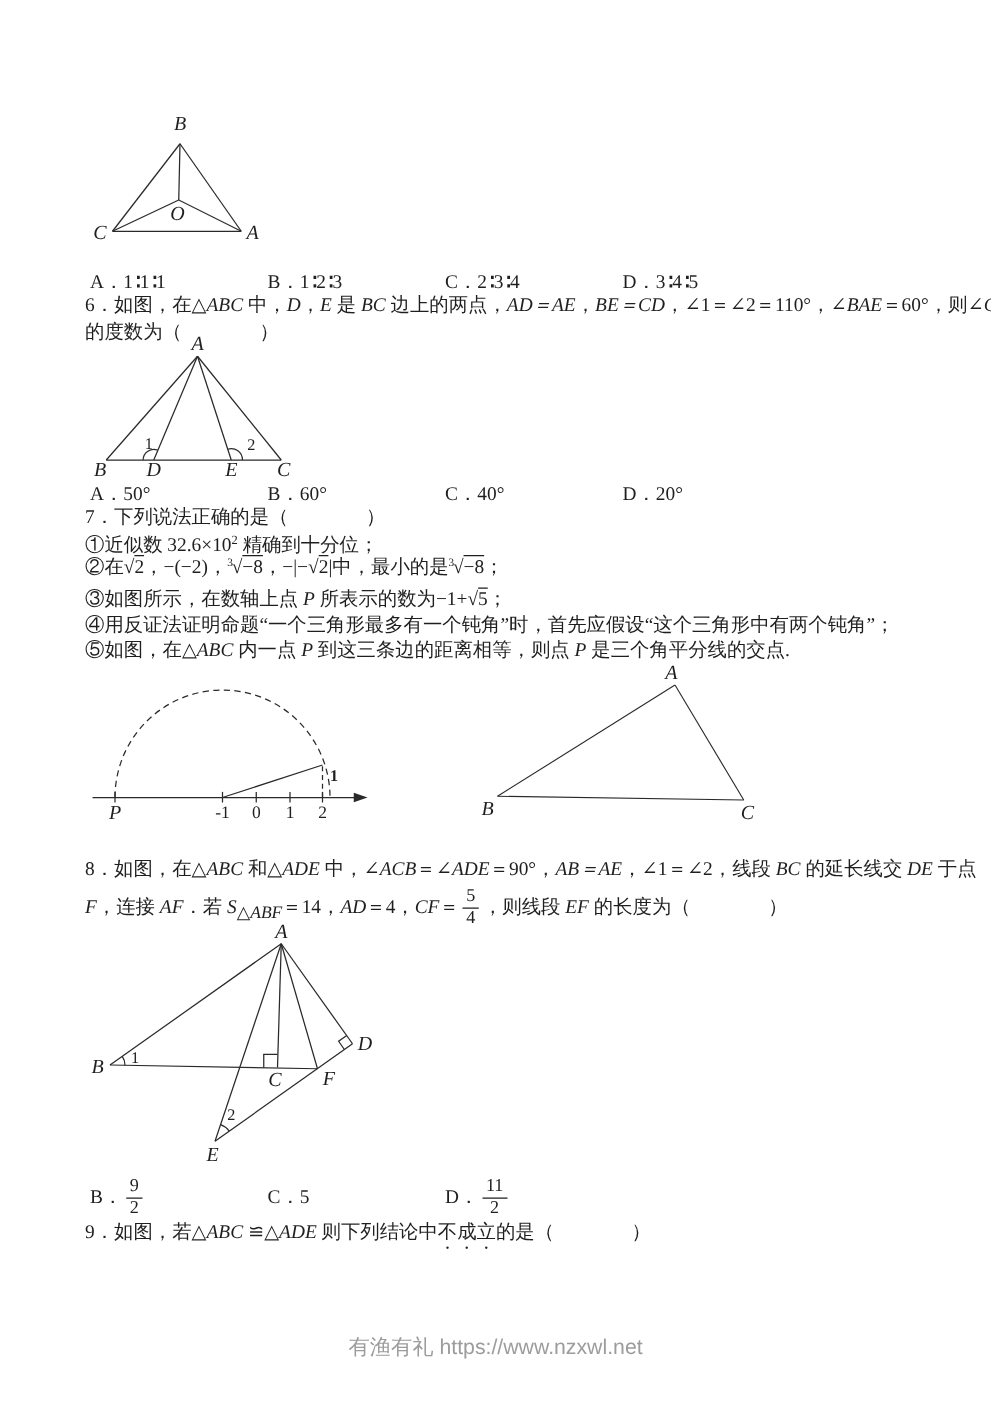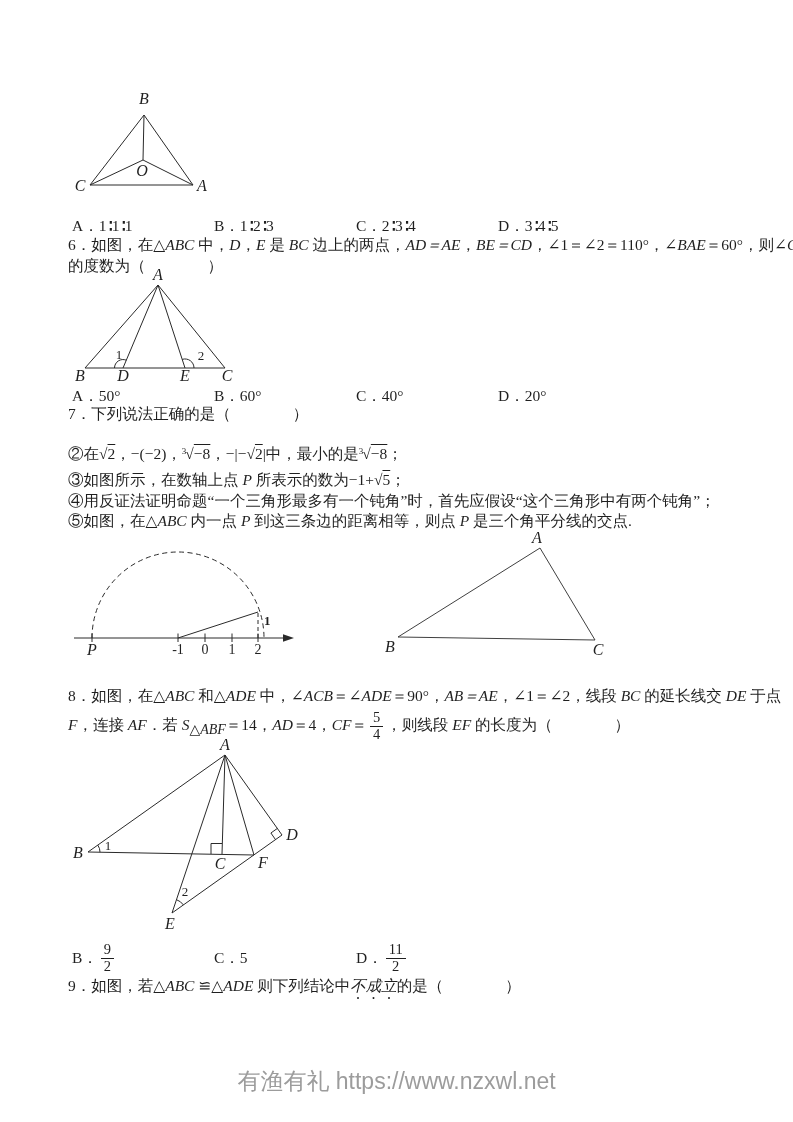--- a/index.html
+++ b/index.html
@@ -12,29 +12,29 @@
   .ov{text-decoration:overline;}
   .sqrt,.cbrt{white-space:nowrap;}
   .cbrt .idx{font-size:9px;position:relative;top:-5px;margin-right:-1px;}
   sup.p2{font-size:10px;}
   sub.ssub{font-size:14px;font-style:italic;}
   .frac{display:inline-block;text-align:center;vertical-align:middle;line-height:1.1;
         font-size:14.5px;margin:0 3px;}
   .frac .num{display:block;padding:0 3px;}
   .frac .den{display:block;border-top:1px solid #1f1f1f;padding:0 3px;}
   .emdot{text-emphasis:filled dot #1f1f1f;-webkit-text-emphasis:filled dot #1f1f1f;
-         text-emphasis-position:under left;font-style:italic;-webkit-text-emphasis-position:under;}
+         text-emphasis-position:under left;-webkit-text-emphasis-position:under;}
   svg{position:absolute;overflow:visible;}
   svg line, svg path{stroke:#2a2a2a;stroke-width:1;fill:none;}
   .thin line, .thin path{stroke-width:0.9;}
   .lbl{font-family:"Liberation Serif","DejaVu Serif",serif;font-style:italic;font-size:16px;fill:#1f1f1f;}
   .num-lbl{font-family:"Liberation Serif","DejaVu Serif",serif;font-style:normal;font-size:14px;fill:#1f1f1f;}
   .small-lbl{font-family:"Liberation Serif","DejaVu Serif",serif;font-style:normal;font-size:13px;fill:#1f1f1f;}
   .footer{position:absolute;left:0;right:0;top:1066px;text-align:center;
-          font-family:"Liberation Sans","DejaVu Sans",sans-serif;font-size:23px;color:#9c9c9c;}
+          font-family:"Liberation Sans","DejaVu Sans",sans-serif;font-size:17px;color:#9c9c9c;}
 </style>
 </head>
 <body>
 
 <div class="page">
 
   <svg style="left:72px;top:90px" width="150" height="112" viewBox="0 0 150 112">
     <line x1="72" y1="25" x2="18" y2="95"></line>
     <line x1="72" y1="25" x2="121" y2="95"></line>
     <line x1="18" y1="95" x2="121" y2="95"></line>
@@ -80,20 +80,23 @@
 
   <div class="optrow" style="top:386px">
     <span class="opt">A．50°</span>
     <span class="opt">B．60°</span>
     <span class="opt">C．40°</span>
     <span class="opt">D．20°</span>
   </div>
 
   <div class="abs" style="left:68px;top:404px">
     <span>7．下列说法正确的是（　　　　）</span>
+  </div>
+  <div class="abs" style="left:68px;top:423px">
+    <span>①近似数 32.6×10</span><sup class="p2">2</sup><span> 精确到十分位；</span>
   </div>
   <div class="abs" style="left:68px;top:444px">
     <span>②在</span><span class="sqrt"><span>√</span><span class="ov">2</span></span><span>，−(−2)，</span><span class="cbrt"><span class="idx">3</span><span>√</span><span class="ov">−8</span></span><span>，−|−</span><span class="sqrt"><span>√</span><span class="ov">2</span></span><span>|中，最小的是</span><span class="cbrt"><span class="idx">3</span><span>√</span><span class="ov">−8</span></span><span>；</span>
   </div>
   <div class="abs" style="left:68px;top:470px">
     <span>③如图所示，在数轴上点 </span><span class="i">P</span><span> 所表示的数为−1+</span><span class="sqrt"><span>√</span><span class="ov">5</span></span><span>；</span>
   </div>
   <div class="abs" style="left:68px;top:491px">
     <span>④用反证法证明命题“一个三角形最多有一个钝角”时，首先应假设“这个三角形中有两个钝角”；</span>
   </div>

